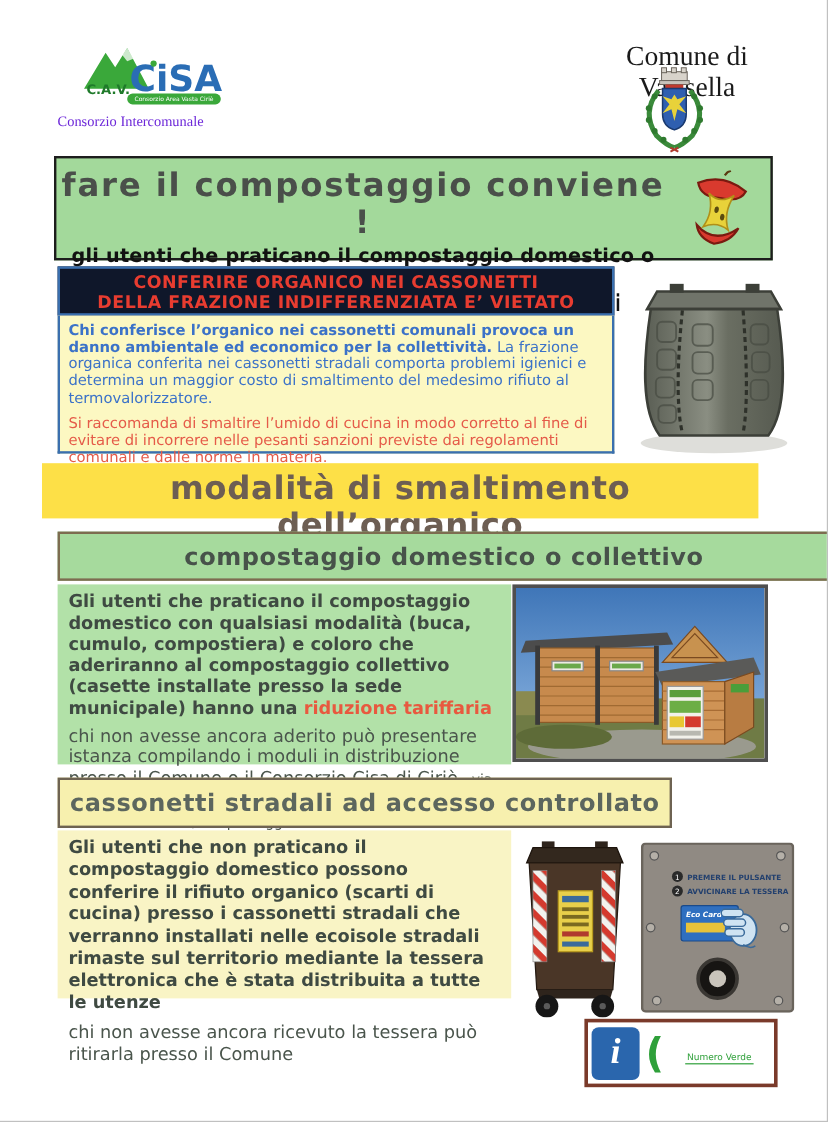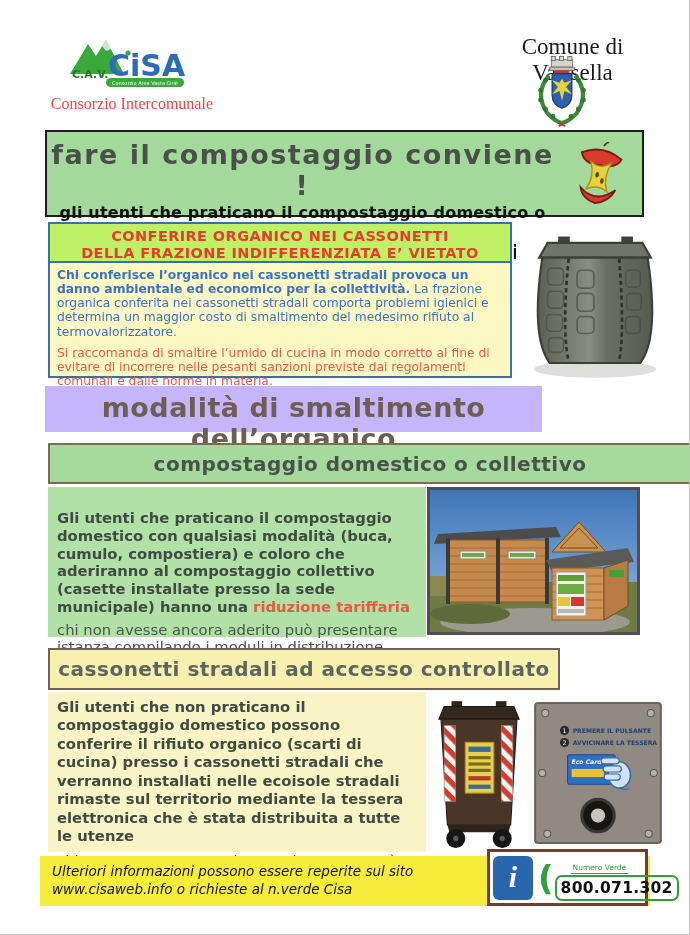--- a/index.html
+++ b/index.html
@@ -5,83 +5,83 @@
   * { margin:0; padding:0; box-sizing:border-box; }
   html,body { background:#fff; }
   .page {
     position:relative; width:690px; height:935px; background:#ffffff;
     font-family:"DejaVu Sans", sans-serif; overflow:hidden;
     border-right:1px solid #c0c0c0; border-bottom:1px solid #c0c0c0;
   }
   .abs { position:absolute; }
 
   
-  .org-text { font-family:"Liberation Serif", serif; font-size:16px; color:#ef4444; text-align:right; line-height:1.25; }
+  .org-text { font-family:"Liberation Serif", serif; font-size:12px; color:#6d28d9; text-align:left; line-height:1.25; }
   .muni-title { font-family:"Liberation Serif", serif; font-size:23px; color:#1a1a1a; text-align:center; }
 
   
   .hero {
     left:45px; top:130px; width:599px; height:87px;
     background:#a3d99b; border:2px solid #1d1d1d; text-align:center;
     padding-top:7px; padding-right:84px;
   }
   .hero-title { font-size:27px; font-weight:bold; color:#4a4f4a; letter-spacing:1.5px; }
   .hero-sub1 { font-size:16px; font-weight:bold; color:#111; margin-top:2px; letter-spacing:.2px; }
   .hero-sub2 { font-size:19.5px; font-weight:bold; color:#111; letter-spacing:.4px; }
 
   
   .warn-head {
     left:48px; top:222px; width:464px; height:41px;
-    background:#bef264; border:2px solid #3a6fae;
+    background:#0f172a; border:2px solid #3a6fae;
     text-align:center; padding-top:4px;
   }
   .warn-head div { font-size:14.5px; font-weight:bold; color:#e83c30; letter-spacing:.4px; line-height:1.15; }
   .warn-body {
     left:48px; top:263px; width:464px; height:115px;
     background:#fcf8c2; border:2px solid #3a6fae; border-top:none;
     padding:5px 7px; line-height:1.15;
   }
   .warn-p1 { font-size:12.3px; color:#3b72c8; }
   .warn-p1 b { font-weight:bold; }
   .warn-p2 { font-size:12.3px; color:#e55b49; font-weight:normal; margin-top:7px; }
   .warn-p3 { font-size:12.6px; color:#ef8071; margin-top:7px; }
 
   .photo-frame { background:#fff; }
 
   
   .band {
-    left:45px; top:386px; width:497px; height:46px;
-    background:#c4b5fd; text-align:center; padding-top:6px;
+    left:35px; top:386px; width:597px; height:46px;
+    background:#fde047; text-align:center; padding-top:6px;
   }
   .band-title { font-size:27px; font-weight:bold; color:#6d5e53; letter-spacing:.5px; }
 
   
   .sec-head { text-align:center; padding-top:7px; font-weight:bold; }
   .sec-head-green {
     left:48px; top:443px; width:644px; height:41px;
     background:#a6da9d; border:2px solid #7d6c50; color:#47524a; font-size:20px; letter-spacing:.5px;
   }
   .sec-head-yellow {
     left:48px; top:648px; width:512px; height:42px;
     background:#f7f0ae; border:2px solid #6e6352; color:#5c665e; font-size:20px; letter-spacing:.5px;
   }
 
   
   .dom-body {
     left:48px; top:487px; width:378px; height:150px;
-    background:#b2e1a8; padding:22px 9px; line-height:1.2;
+    background:#b2e1a8; padding:6px 9px; line-height:1.2;
   }
   .dom-p1 { font-size:14.8px; font-weight:bold; color:#3f4a42; }
   .dom-highlight { color:#e8593f; }
   .dom-p2 { font-size:14.8px; color:#4a554c; margin-top:5px; }
   .dom-p2-small { font-size:11.6px; }
 
   
   .str-body {
-    left:48px; top:692px; width:378px; height:160px;
+    left:48px; top:692px; width:378px; height:140px;
     background:#f9f4c5; padding:6px 9px; line-height:1.25;
   }
   .str-p1 { font-size:14.8px; font-weight:bold; color:#3f4a42; }
   .str-p2 { font-size:14.8px; color:#4a554c; margin-top:6px; }
 
   
   .footer-bar {
     left:40px; top:856px; width:610px; height:50px;
     background:#f5ed3a; padding:7px 12px;
   }
@@ -171,21 +171,21 @@
         <path d="M33,4 q2,-4 5,-5" stroke="#5a3a10" stroke-width="2" fill="none"></path>
       </g>
     </svg>
   </div>
 
   <div class="abs warn-head">
     <div>CONFERIRE ORGANICO NEI CASSONETTI</div>
     <div>DELLA FRAZIONE INDIFFERENZIATA E’ VIETATO</div>
   </div>
   <div class="abs warn-body">
-    <div class="warn-p1"><b>Chi conferisce l’organico nei cassonetti stradali provoca un danno ambientale ed economico per la collettività.</b><span> La frazione organica conferita nei cassonetti stradali comporta problemi igienici e determina un maggior costo di smaltimento del medesimo rifiuto al termovalorizzatore.</span></div>
+    <div class="warn-p1"><b>Chi conferisce l’organico nei cassonetti comunali provoca un danno ambientale ed economico per la collettività.</b><span> La frazione organica conferita nei cassonetti stradali comporta problemi igienici e determina un maggior costo di smaltimento del medesimo rifiuto al termovalorizzatore.</span></div>
     <div class="warn-p2">Si raccomanda di smaltire l’umido di cucina in modo corretto al fine di evitare di incorrere nelle pesanti sanzioni previste dai regolamenti comunali e dalle norme in materia.</div>
     <div class="warn-p3">Per coloro che intendono praticare il compostaggio domestico sono in distribuzione gratuita delle compostiere (fino ad esaurimento scorte)</div>
   </div>
 
   <div class="abs photo-frame" style="left:516px; top:226px; width:158px; height:158px;">
     <svg width="158" height="158" viewBox="0 0 150 150">
       <ellipse cx="75" cy="136" rx="58" ry="8" fill="#dededa"></ellipse>
       <defs>
         <linearGradient id="compGrad" x1="0" y1="0" x2="1" y2="0">
           <stop offset="0" stop-color="#5a5e54"></stop>
@@ -341,25 +341,21 @@
         <rect x="66" y="55" width="18" height="6" rx="3" fill="#cfe3f2" stroke="#3a6a9a" stroke-width="1.2"></rect>
         <rect x="68" y="63" width="18" height="6" rx="3" fill="#cfe3f2" stroke="#3a6a9a" stroke-width="1.2"></rect>
         <rect x="69" y="71" width="16" height="6" rx="3" fill="#cfe3f2" stroke="#3a6a9a" stroke-width="1.2"></rect>
         <path d="M84,84 q6,4 10,1" stroke="#3a6a9a" stroke-width="1.2" fill="none"></path>
       </g>
       <circle cx="63" cy="112" r="16" fill="#171513" stroke="#3a3733" stroke-width="3"></circle>
       <circle cx="63" cy="112" r="7" fill="#c9c4bb"></circle>
     </svg>
   </div>
 
-  <div class="abs footer-bar">
-    <div class="footer-text">Ulteriori informazioni possono essere reperite sul sito www.cisaweb.info o richieste al n.verde Cisa</div>
-  </div>
   <div class="abs badge">
     <div class="info-sq">i</div>
     <div class="phone-glyph">(</div>
     <div class="nv-col">
       <span class="nv-label">Numero Verde</span>
-      <div class="nv-num">800.071.302</div>
     </div>
   </div>
 
 </div>
 
 </body></html>

